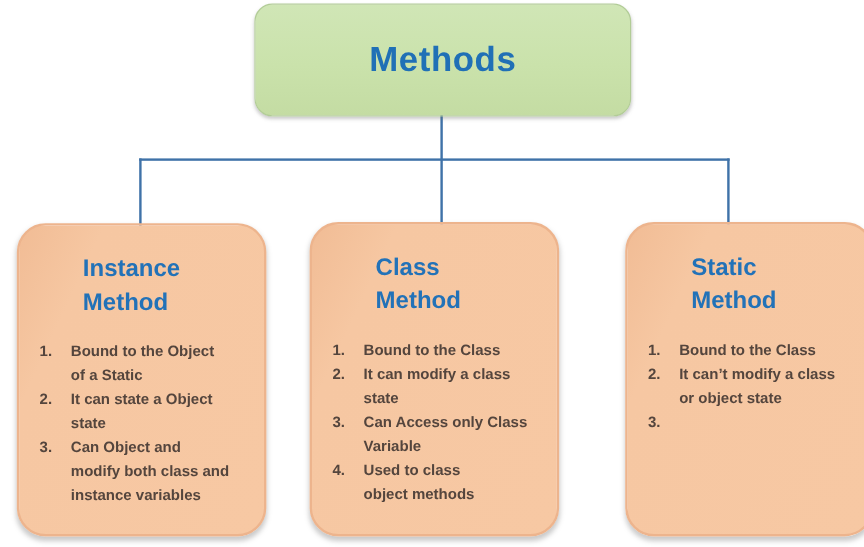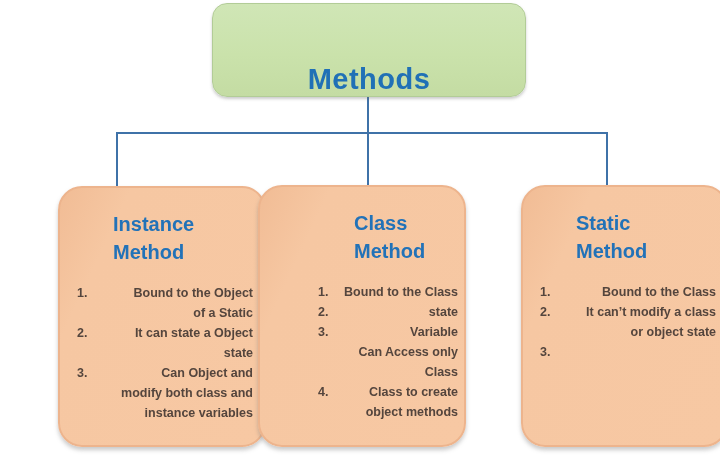--- a/index.html
+++ b/index.html
@@ -13,49 +13,49 @@
   .conn-bus   { left:116px; top:132px; width:492px; height:2px; }
   .conn-left  { left:116px; top:132px; width:2px;  height:56px; }
   .conn-right { left:606px; top:132px; width:2px;  height:55px; }
 
   
   .root-box {
     position:absolute; left:212px; top:3px; width:312px; height:92px;
     background:linear-gradient(180deg,#d0e6b6 0%, #cae2ab 55%, #c4dca3 100%);
     border:1px solid #b2cc97; border-radius:15px;
     box-shadow:0 2px 3px rgba(110,110,110,0.35);
-    display:flex; align-items:flex-end; justify-content:center; z-index:2;
+    display:flex; align-items:center; justify-content:center; z-index:2;
   }
   .root-title {
     color:#2070b6; font-size:29px; font-weight:bold; letter-spacing:0.5px;
   }
 
   
   .node {
     position:absolute; z-index:2;
     background:linear-gradient(115deg,#f1bc95 0%, #f6c7a2 22%, #f7c8a3 100%);
     border:2px solid #edb48d; border-radius:24px;
     box-shadow:0 3px 4px rgba(120,120,120,0.4);
     box-sizing:border-box;
   }
-  .node-1 { left:14px;  top:186px; width:208px; height:261px;margin-left:44px; }
-  .node-2 { left:258px; top:185px; width:208px; height:262px;padding-left:41px; }
+  .node-1 { left:14px;  top:186px; width:208px; height:261px; }
+  .node-2 { left:258px; top:185px; width:208px; height:262px; }
   .node-3 { left:505px; top:185px; width:207px; height:262px;margin-left:16px; }
 
   .node-title {
     margin:22px 0 0 53px; width:118px;
     color:#2272b8; font-size:20px; font-weight:bold; line-height:28px;
   }
   .node-list {
     list-style:none; margin:17px 0 0 0; padding:0 6px 0 17px;
     color:#54453d; font-size:12.5px; font-weight:bold; line-height:20px;
   }
   .item { display:flex; align-items:flex-start; }
   .num  { flex:0 0 26px; }
-  .lines { flex:1 1 auto;text-align:right; }
+  .lines { flex:1 1 auto; }
   .ln { display:block; max-width:150px; }
 </style>
 </head>
 <body>
 
 <div class="canvas">
 
   <div class="connector conn-trunk"></div>
   <div class="connector conn-bus"></div>
   <div class="connector conn-left"></div>
@@ -98,34 +98,35 @@
     <ul class="node-list">
       <li class="item">
         <span class="num">1.</span>
         <span class="lines">
           <span class="ln">Bound to the Class</span>
         </span>
       </li>
       <li class="item">
         <span class="num">2.</span>
         <span class="lines">
+          <span class="ln">It can modify a class</span>
           <span class="ln">state</span>
         </span>
       </li>
       <li class="item">
         <span class="num">3.</span>
         <span class="lines">
+          <span class="ln">Can Access only Class</span>
           <span class="ln">Variable</span>
-          <span class="ln">Can Access only Class</span>
         </span>
       </li>
       <li class="item">
         <span class="num">4.</span>
         <span class="lines">
-          <span class="ln">Class to create</span>
+          <span class="ln">Used to class</span>
           <span class="ln">object methods</span>
         </span>
       </li>
     </ul>
   </div>
 
   <div class="node node-3">
     <div class="node-title">Static Method</div>
     <ul class="node-list">
       <li class="item">

